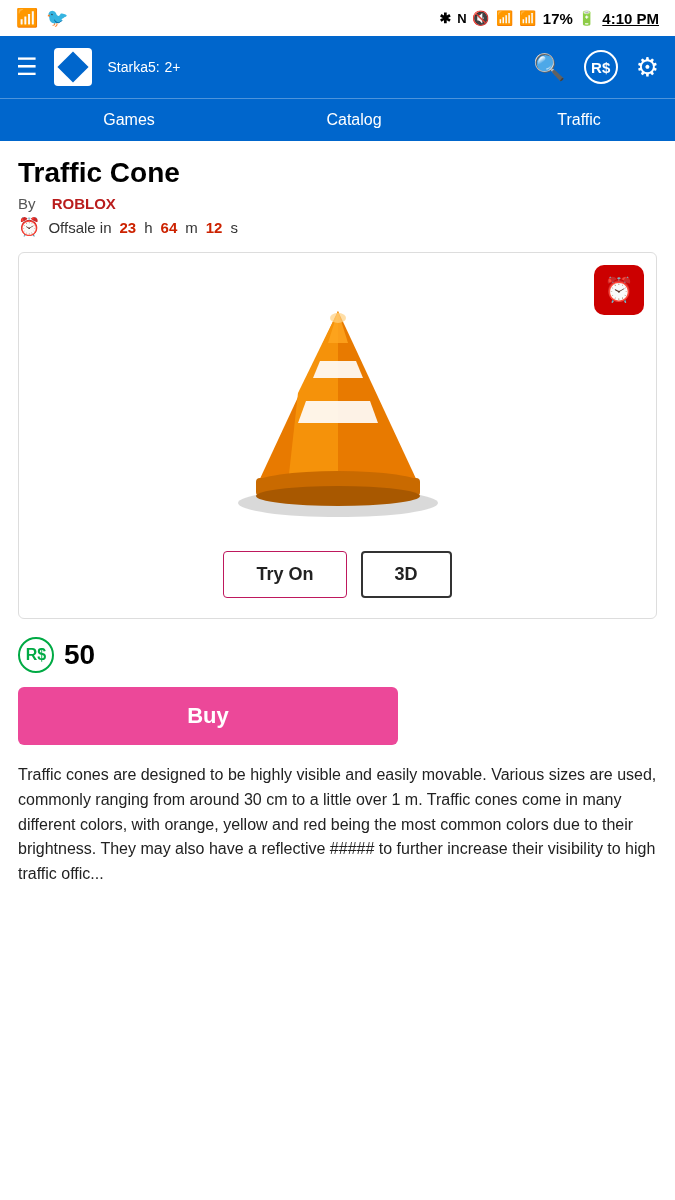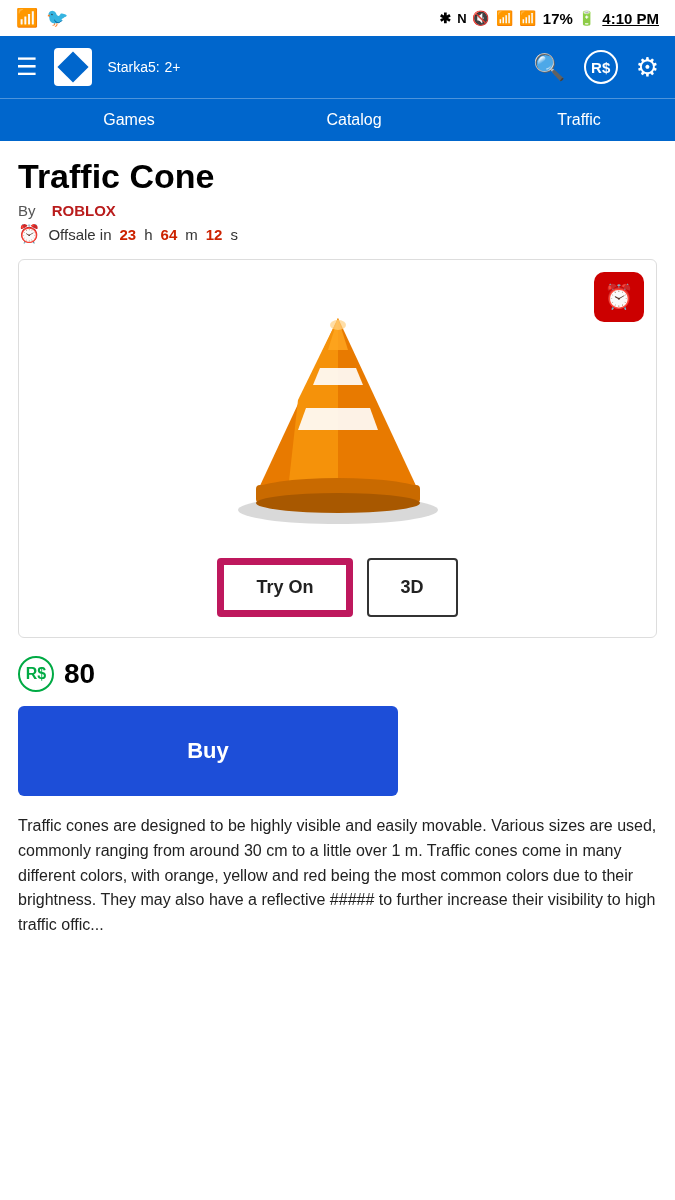--- a/index.html
+++ b/index.html
@@ -120,21 +120,21 @@
       cursor: pointer;
       margin-left: 33px;
     }
 
     
     .content {
       padding: 16px 18px;
     }
 
     .item-title {
-      font-size: 34px;
+      font-size: 28px;
       font-weight: 800;
       color: #000;
       margin-bottom: 6px;
     }
     .item-creator {
       font-size: 15px;
       color: #555;
       margin-bottom: 4px;
     }
     .item-creator a {
@@ -200,21 +200,21 @@
       margin-bottom: 18px;
     }
 
     
     .item-buttons {
       display: flex;
       gap: 14px;
       justify-content: center;
     }
     .btn-try-on {
-      border: 7px solid #be185d;
+      border: 1px solid #be185d;
       background: #fff;
       border-radius: 4px;
       padding: 12px 32px;
       font-size: 18px;
       font-weight: 600;
       color: #222;
       cursor: pointer;
     }
     .btn-3d {
       border: 2px solid #333;
@@ -251,26 +251,26 @@
     .price-amount {
       font-size: 28px;
       font-weight: 700;
       color: #000;
     }
 
     
     .btn-buy {
       display: block;
       width: 380px;
-      background: #1d4ed8;
+      background: #ec4899;
       color: #fff;
       font-size: 22px;
       font-weight: 700;
       text-align: center;
-      padding: 32px;
+      padding: 16px;
       border-radius: 6px;
       border: none;
       cursor: pointer;
       margin-bottom: 18px;
     }
 
     
     .description {
       font-size: 16px;
       color: #222;
@@ -372,20 +372,20 @@
     <div class="item-buttons">
       <button class="btn-try-on">Try On</button>
       <button class="btn-3d">3D</button>
     </div>
   </div>
 
   <div class="price-row">
     <div class="robux-icon-green">
       <span>R$</span>
     </div>
-    <span class="price-amount">80</span>
+    <span class="price-amount">50</span>
   </div>
 
   <button class="btn-buy">Buy</button>
 
   <p class="description">Traffic cones are designed to be highly visible and easily movable. Various sizes are used, commonly ranging from around 30 cm to a little over 1 m. Traffic cones come in many different colors, with orange, yellow and red being the most common colors due to their brightness. They may also have a reflective ##### to further increase their visibility to high traffic offic...</p>
 
 </div>
 
 </body></html>

